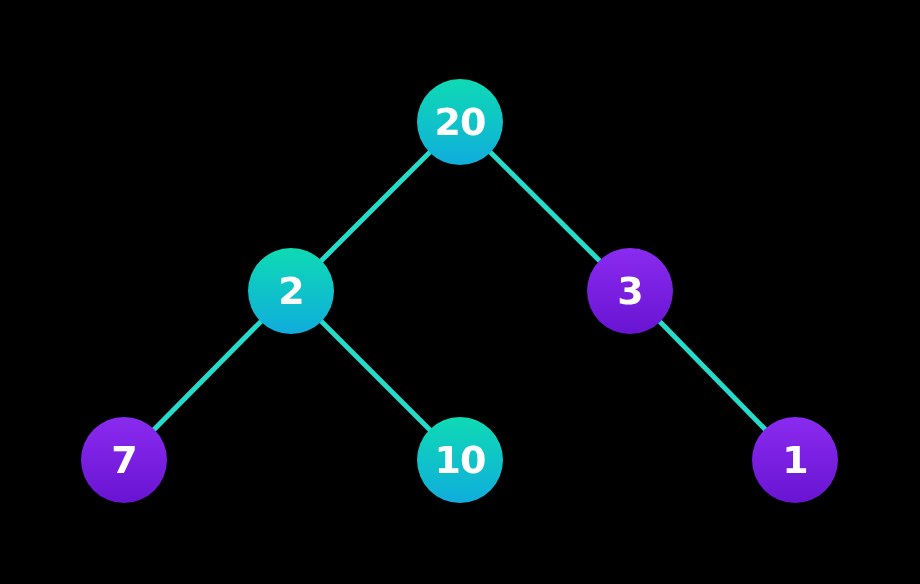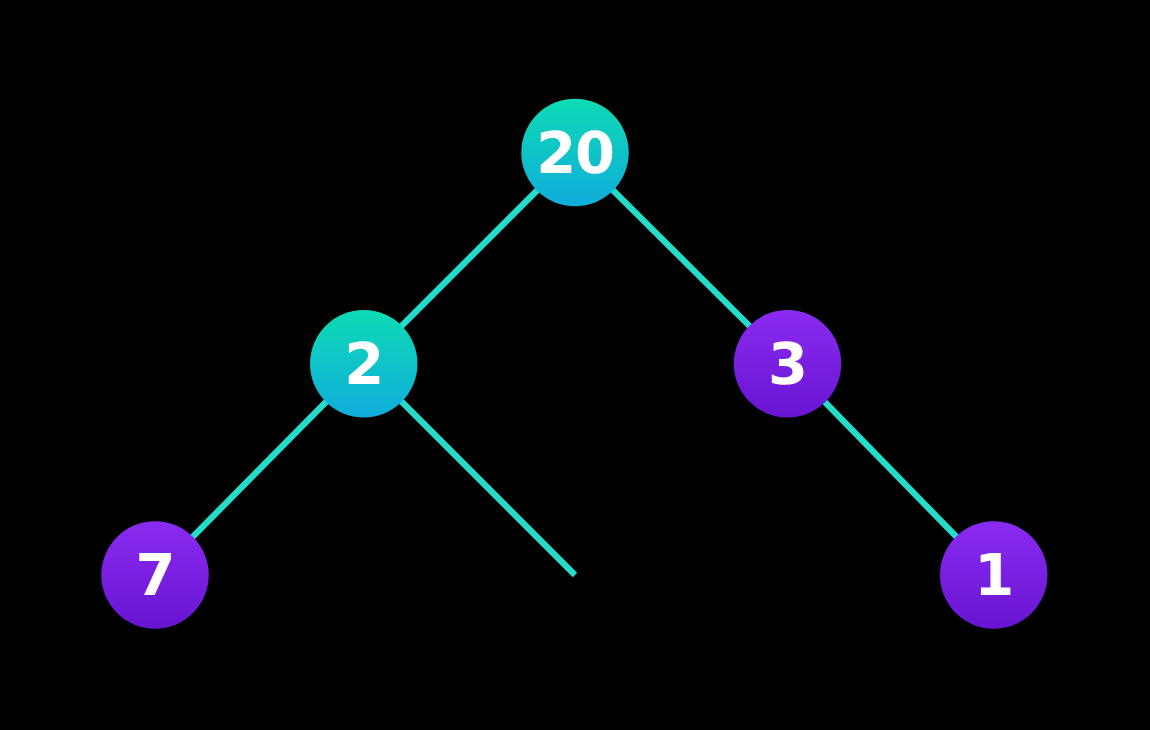--- a/index.html
+++ b/index.html
@@ -46,21 +46,21 @@
     justify-content: center;
   }
   .node.cyan {
     background: linear-gradient(180deg, var(--cyan-top) 0%, var(--cyan-bottom) 100%);
   }
   .node.purple {
     background: linear-gradient(180deg, var(--purple-top) 0%, var(--purple-bottom) 100%);
   }
   .node .val {
     color: var(--text);
-    font-size: 46px;
+    font-size: 38px;
     font-weight: 700;
     line-height: 1;
     letter-spacing: -1px;
     user-select: none;
   }
   
   .pos-n20 { left: 417px; top: 79px;  }
   .pos-n2  { left: 248px; top: 248px; }
   .pos-n3  { left: 587px; top: 248px; }
   .pos-n7  { left: 81px;  top: 417px; }
@@ -89,18 +89,21 @@
   </div>
 
   <div class="node purple pos-n3">
     <span class="val">3</span>
   </div>
 
   <div class="node purple pos-n7">
     <span class="val">7</span>
   </div>
 
+  <div class="node cyan pos-n10">
+    <span class="val">10</span>
+  </div>
 
   <div class="node purple pos-n1">
     <span class="val">1</span>
   </div>
 
 </div>
 
 </body></html>

